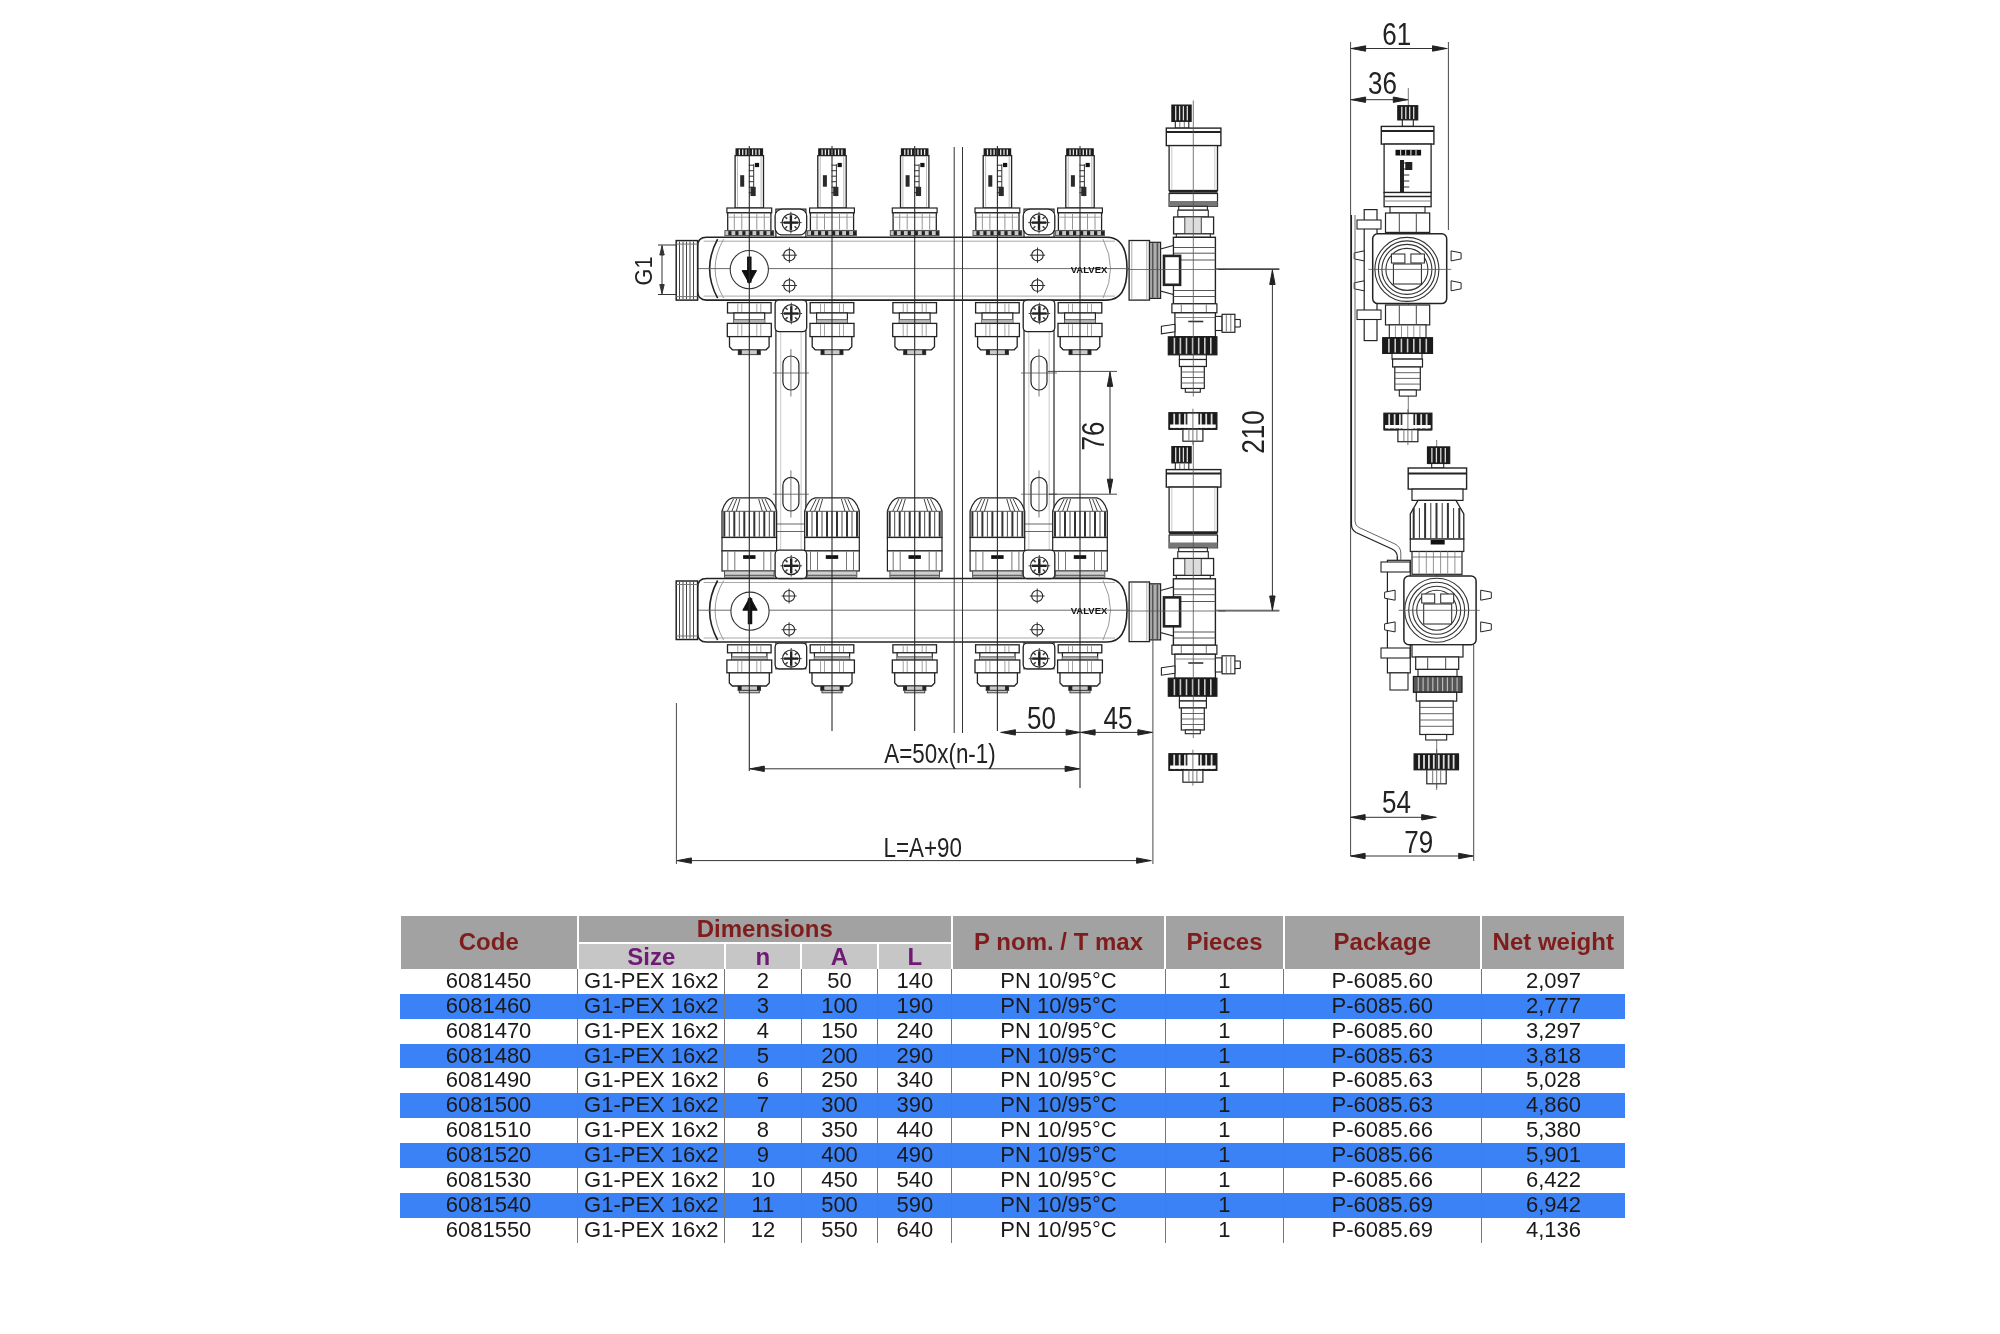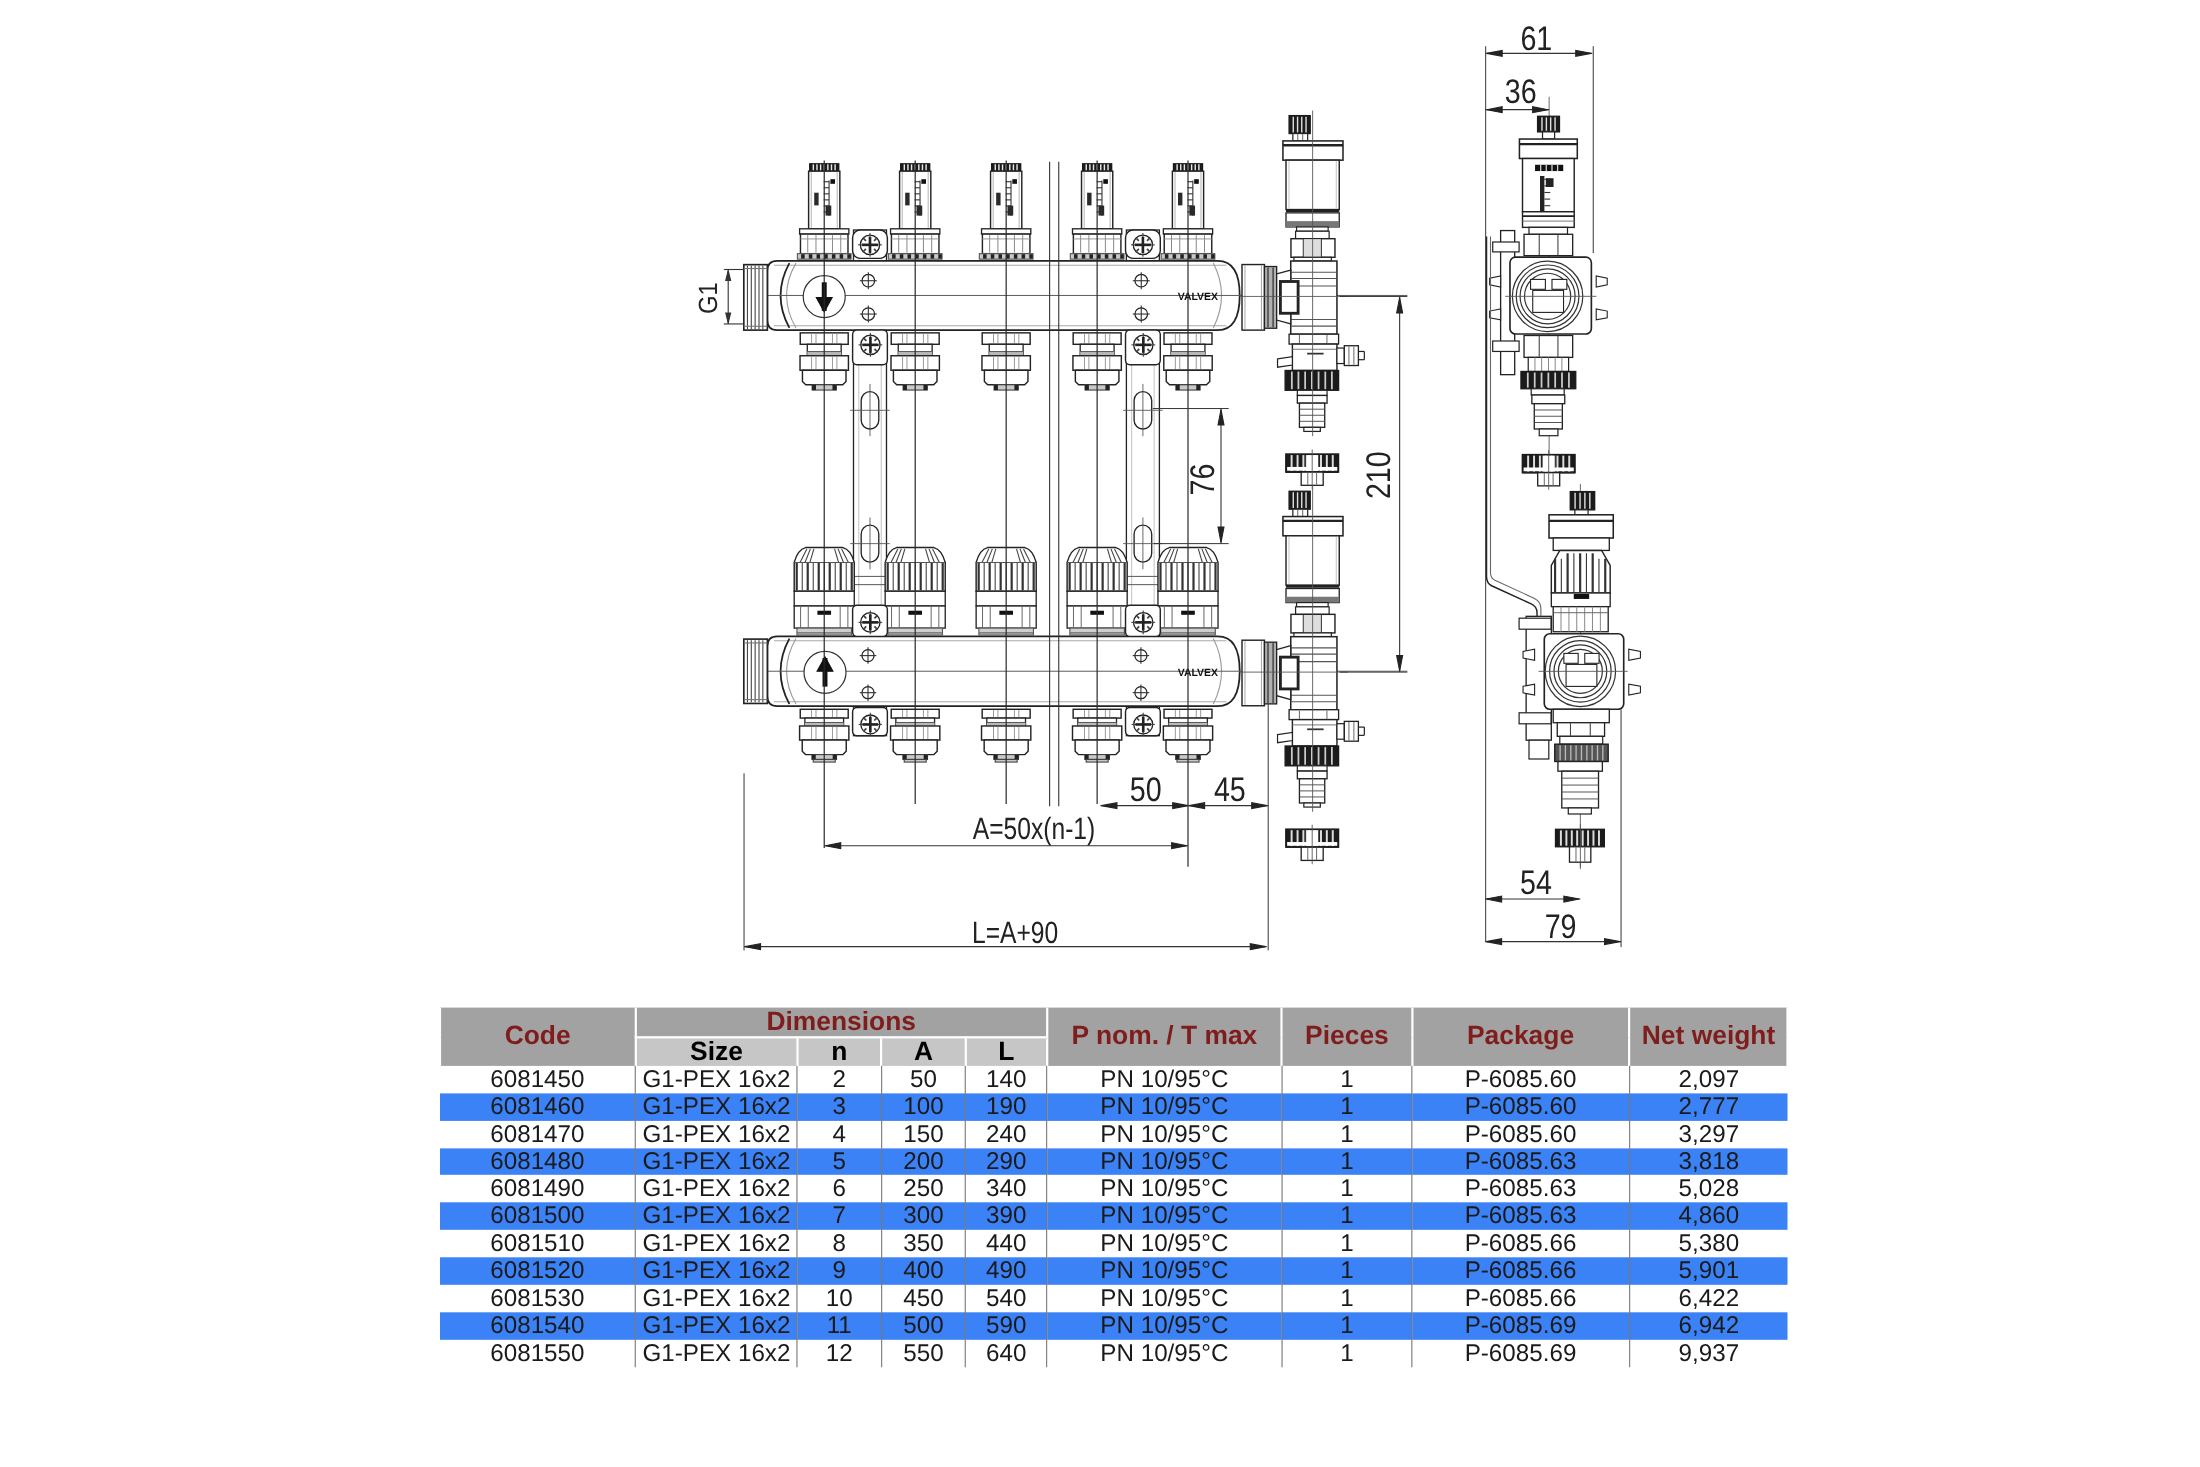--- a/index.html
+++ b/index.html
@@ -12,21 +12,21 @@
   font-family:"Liberation Sans", sans-serif;
   font-size:22px; color:#1a1a1a;
 }
 table.spec th.h {
   background:#a2a2a2; color:#7f1d1d; font-weight:bold; font-size:24px;
   border-left:2px solid #fff; border-right:2px solid #fff;
   padding:0; text-align:center; vertical-align:middle; line-height:22px;
 }
 table.spec th.h.dim { height:26px; line-height:26px; }
 table.spec th.h2 {
-  background:#c6c6c6; color:#000000; font-weight:bold; font-size:24px;
+  background:#c6c6c6; color:#701a75; font-weight:bold; font-size:24px;
   border-left:2px solid #fff; border-right:2px solid #fff; border-top:2px solid #fff;
   height:25px; line-height:25px; padding:0; text-align:center; vertical-align:middle;
 }
 table.spec td {
   height:24.9px; line-height:24.9px; padding:0; text-align:center; vertical-align:middle;
   border-left:1px solid #777; border-right:1px solid #777;
 }
 table.spec td:first-child { border-left:none;text-align:center; }
 table.spec td:last-child { border-right:none; }
 table.spec tr.odd td { background:#3b82f6; }
@@ -1406,16 +1406,16 @@
       </tr>
 <tr>
         <td>6081550</td>
         <td>G1-PEX 16x2</td>
         <td>12</td>
         <td>550</td>
         <td>640</td>
         <td>PN 10/95°C</td>
         <td>1</td>
         <td>P-6085.69</td>
-        <td>9,937</td>
+        <td>4,136</td>
       </tr>
 </tbody>
 </table>
 
 </body></html>

